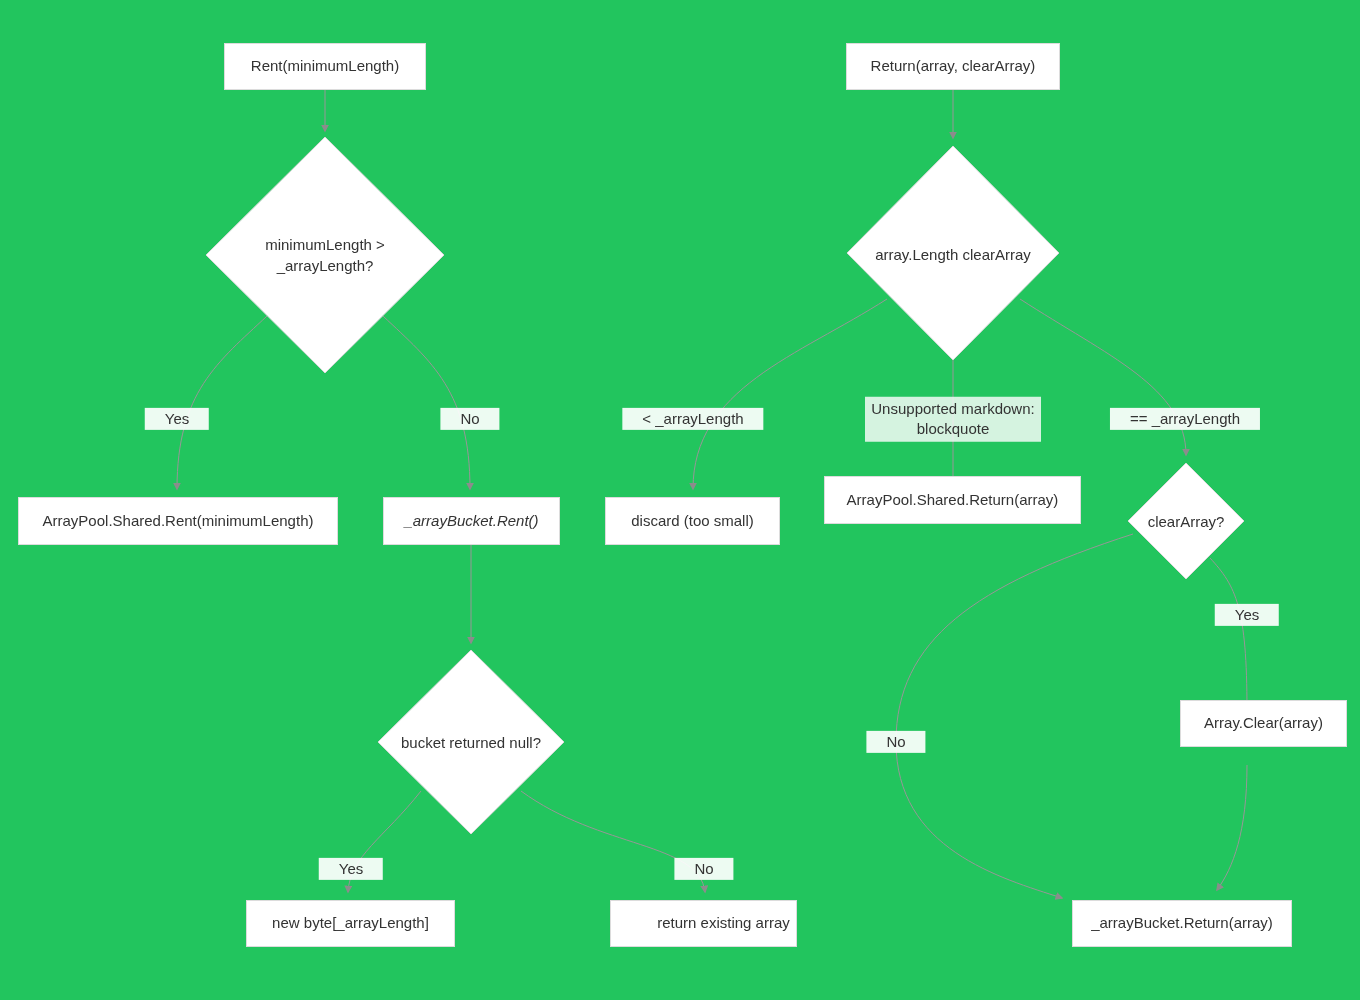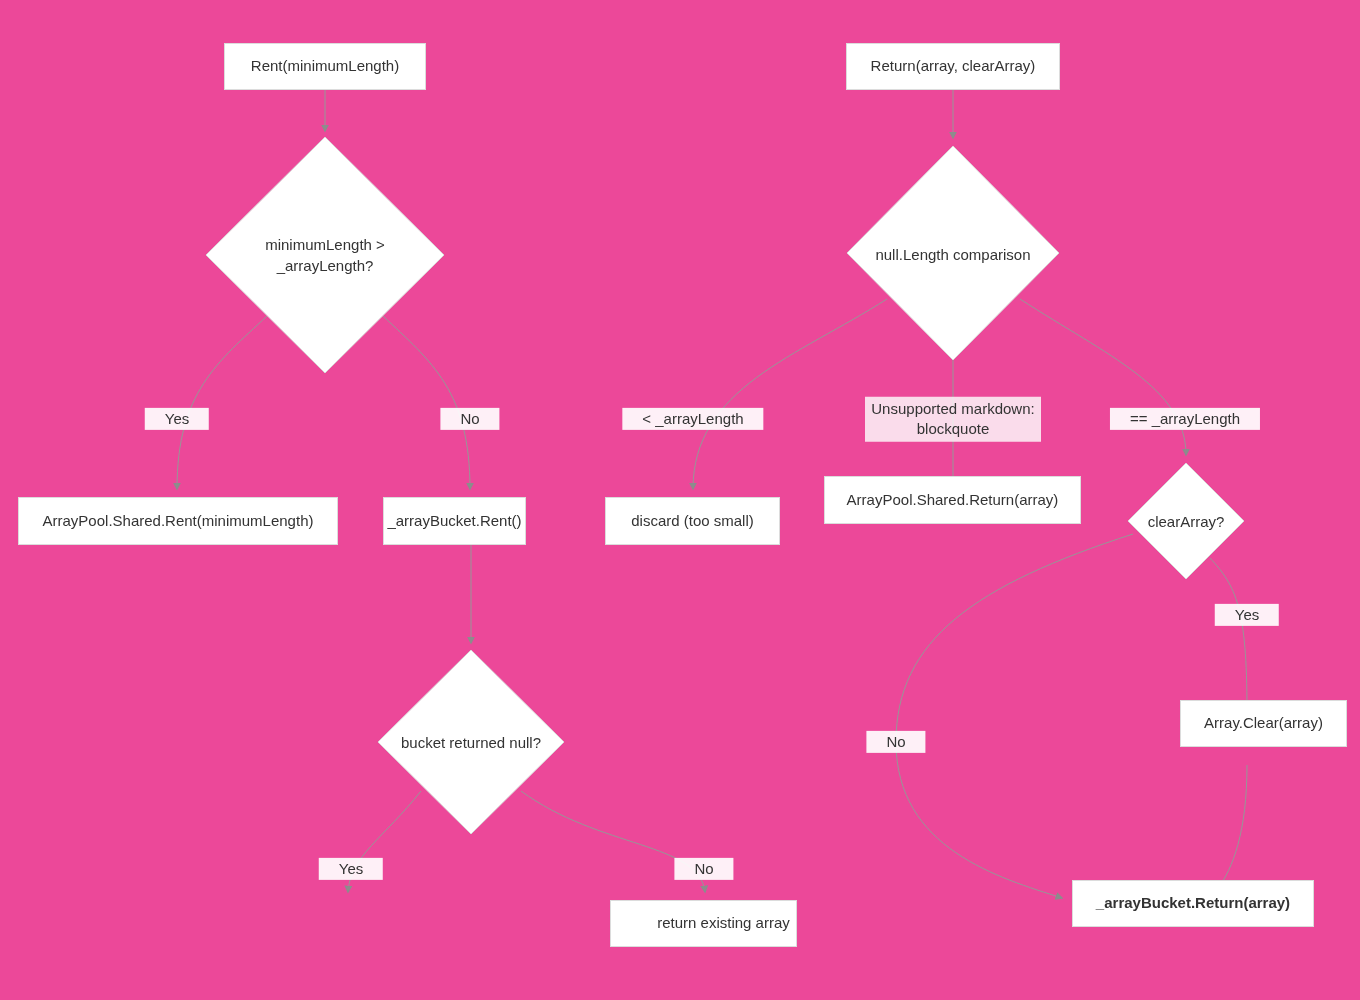--- a/index.html
+++ b/index.html
@@ -4,21 +4,21 @@
 <style>
   html, body { margin: 0; padding: 0; }
   body {
     font-family: "Liberation Sans", "DejaVu Sans", sans-serif;
     background: #f0efed;
   }
   .canvas {
     position: relative;
     width: 1360px;
     height: 1000px;
-    background: #ec4899;
+    background: #22c55e;
     overflow: hidden;
   }
   .canvas svg {
     position: absolute;
     left: 0; top: 0;
     width: 1360px; height: 1000px;
   }
   .node {
     position: absolute;
     background: #ffffff;
@@ -93,36 +93,37 @@
       <polygon points="1186,463 1244,521 1186,579 1128,521"></polygon>
     </g>
   </svg>
 
   <div class="node" style="left:224px; top:43px; width:202px; height:47px;">Rent(minimumLength)</div>
 
   <div class="node" style="left:846px; top:43px; width:214px; height:47px;">Return(array, clearArray)</div>
 
   <div class="node" style="left:18px; top:497px; width:320px; height:48px;">ArrayPool.Shared.Rent(minimumLength)</div>
 
-  <div class="node" style="left:383px; top:497px; width:143px; height:48px;">_arrayBucket.Rent()</div>
+  <div class="node" style="left:383px; top:497px; width:177px; height:48px;font-style:italic;">_arrayBucket.Rent()</div>
 
   <div class="node" style="left:605px; top:497px; width:175px; height:48px;">discard (too small)</div>
 
   <div class="node" style="left:824px; top:476px; width:257px; height:48px;">ArrayPool.Shared.Return(array)</div>
 
   <div class="node" style="left:1164px; top:700px; width:167px; height:47px;margin-left:16px;">Array.Clear(array)</div>
 
+  <div class="node" style="left:246px; top:900px; width:209px; height:47px;">new byte[_arrayLength]</div>
 
   <div class="node" style="left:610px; top:900px; width:187px; height:47px;padding-left:40px;">return existing array</div>
 
-  <div class="node" style="left:1072px; top:880px; width:242px; height:47px;font-weight:bold;">_arrayBucket.Return(array)</div>
+  <div class="node" style="left:1072px; top:900px; width:220px; height:47px;">_arrayBucket.Return(array)</div>
 
   <div class="diamond-label" style="left:325px; top:255px; width:150px;">minimumLength &gt; _arrayLength?</div>
 
-  <div class="diamond-label" style="left:953px; top:254px; width:220px;">null.Length comparison</div>
+  <div class="diamond-label" style="left:953px; top:254px; width:220px;">array.Length clearArray</div>
 
   <div class="diamond-label" style="left:471px; top:742px; width:200px;">bucket returned null?</div>
 
   <div class="diamond-label" style="left:1186px; top:521px; width:110px;">clearArray?</div>
 
   <div class="edge-label" style="left:177px; top:419px;">Yes</div>
 
   <div class="edge-label" style="left:470px; top:419px;">No</div>
 
   <div class="edge-label" style="left:693px; top:419px;">&lt; _arrayLength</div>

